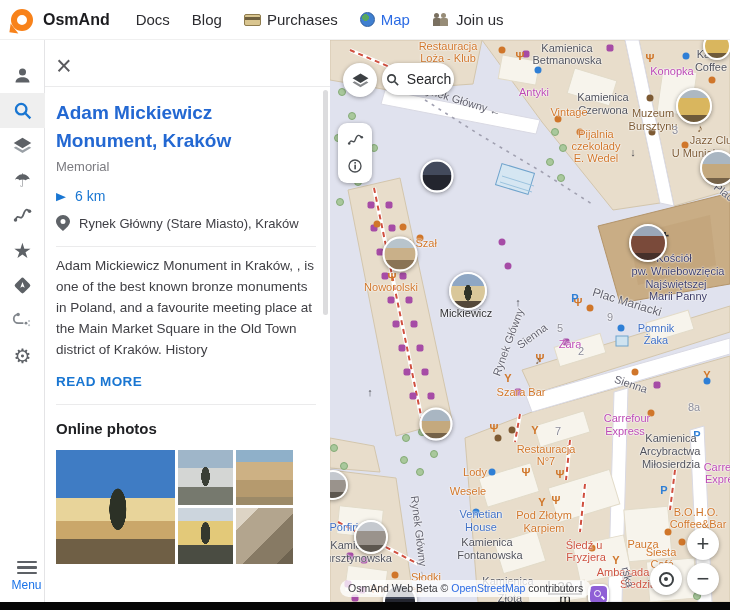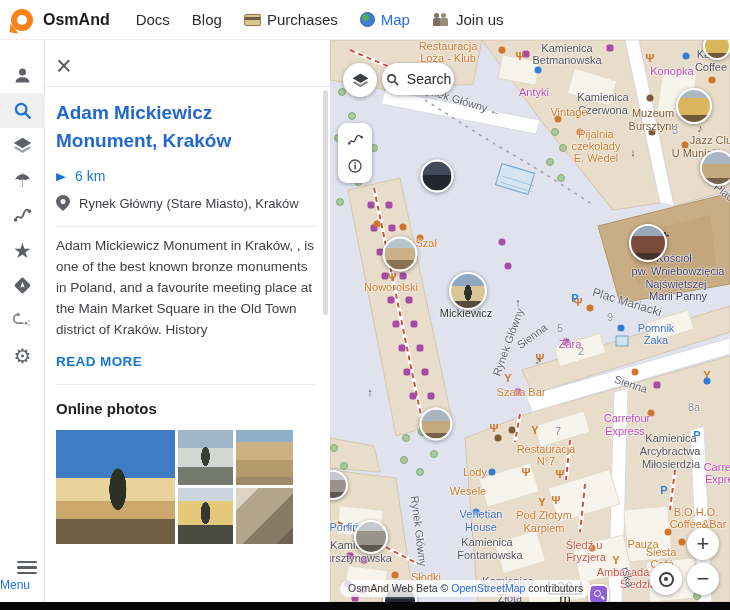--- a/index.html
+++ b/index.html
@@ -20,21 +20,21 @@
   .people-ic i { position:absolute; bottom:0; width:8px; height:8px; background:#7a7060; border-radius:2px 2px 0 0; }
   .people-ic i:before { content:""; position:absolute; top:-5px; left:1.5px; width:5px; height:5px; border-radius:50%; background:#7a7060; }
   .people-ic .p1{ left:1px; } .people-ic .p2{ left:8px; background:#978c77;} .people-ic .p2:before{background:#978c77;}
 
   
   #sidebar { position:absolute; left:0; top:40px; width:45px; height:562px; background:#fff; border-right:1px solid #e4e4e6; z-index:30; }
   .side-item { width:45px; height:35px; display:flex; align-items:center; justify-content:center; color:#5d6166; cursor:pointer; }
   .side-item.active { background:#efefef; }
   .side-item svg { width:21px; height:21px; }
   .glyph-ic { font-size:19px; line-height:1; color:#5d6166; }
-  #side-bottom { position:absolute; left:0; bottom:10px; width:53px; text-align:left; }
+  #side-bottom { position:absolute; left:0; bottom:10px; width:53px; text-align:center; }
   .burger { width:20px; margin:0 auto 4px auto; }
   .burger div { height:2.5px; background:#5d6166; margin:3px 0; border-radius:1px; }
   .menu-label { font-size:12px; color:#1a73e8; }
 
   
   #panel { position:absolute; left:45px; top:40px; width:285px; height:562px; background:#fff; z-index:20; }
   .panel-pad { padding:0 14px 0 11px; }
   #close-x { font-size:27px; color:#5a5a5e; line-height:1; padding:13px 0 6px 11px; width:40px; cursor:pointer; }
   .divider { border-top:1px solid #ebebec; margin:0; }
   #place-title { color:#2368d2; font-size:19px; font-weight:bold; line-height:1.45; padding-top:12px; }
@@ -191,20 +191,21 @@
       </div>
     <div class="menu-label">Menu</div>
   </div>
 </div>
 
 <div id="panel">
   <div id="close-x">×</div>
   <div class="divider"></div>
   <div class="panel-pad">
     <div id="place-title">Adam Mickiewicz Monument, Kraków</div>
+    <div id="place-type">Memorial</div>
     <div class="row">
       <span class="dir-ic">▶</span>
       <span class="dist">6 km</span>
     </div>
     <div class="row" style="margin-top:11px">
       <svg width="14" height="16" viewBox="0 0 14 16">
           <path d="M7 0 C3.1 0 0 3 0 6.6 C0 11 7 16 7 16 S14 11 14 6.6 C14 3 10.9 0 7 0 Z M7 9 a2.5 2.5 0 1 1 0-5 a2.5 2.5 0 0 1 0 5Z" fill="#5f6368"></path>
         </svg>
       <span class="addr">Rynek Główny (Stare Miasto), Kraków</span>
     </div>

